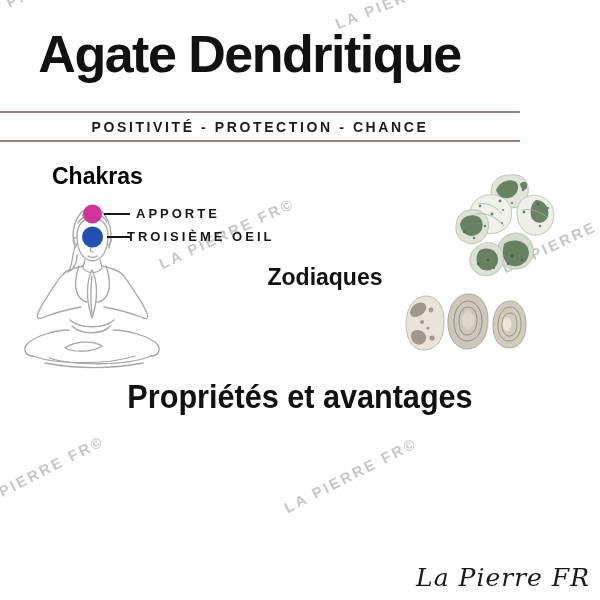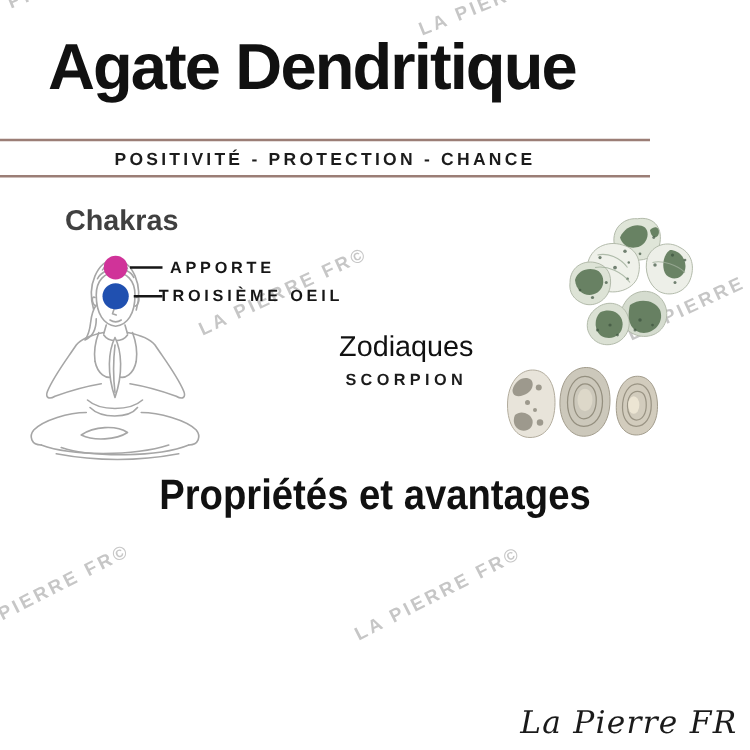--- a/index.html
+++ b/index.html
@@ -26,35 +26,35 @@
     position:absolute; top:24px; left:0; width:499px; text-align:center;
     font-size:52px; font-weight:bold; letter-spacing:-1.5px; color:#111;
   }
   .tagline {
     position:absolute; top:111px; left:0; width:520px; text-align:center;
     border-top:2px solid #9b7e76; border-bottom:2px solid #9b7e76;
     padding:6px 0 5px; font-size:14px; font-weight:bold; letter-spacing:2.6px;
     color:#1c1c1c;
   }
   .chakras-heading {
-    position:absolute; left:52px; top:163px; font-size:23px; font-weight:bold; color:#404040;
+    position:absolute; left:52px; top:163px; font-size:23px; font-weight:bold; color:#000000;
   }
   .figure-wrap { position:absolute; left:15px; top:196px; width:158px; height:180px; }
   .callout-line { position:absolute; height:2px; background:#161616; }
   .line-crown   { left:104px; top:213px; width:26px; }
   .line-eye     { left:107px; top:236px; width:23px; }
   .callout-label {
     position:absolute; font-size:13px; font-weight:bold; letter-spacing:3px; color:#161616;
     white-space:nowrap;
   }
   .label-crown { left:136px; top:206px; }
   .label-eye   { left:127px; top:229px; }
 
   .zodiac-block { position:absolute; left:245px; top:264px; width:160px; text-align:center; }
-  .zodiac-heading { font-size:23px; font-weight:normal; color:#111; }
+  .zodiac-heading { font-size:23px; font-weight:bold; color:#111; }
   .zodiac-sign { margin-top:5px; font-size:13px; font-weight:bold; letter-spacing:3.5px; color:#1c1c1c; }
 
   .stones-green { position:absolute; left:452px; top:168px; width:120px; height:112px; }
   .stones-grey  { position:absolute; left:398px; top:288px; width:135px; height:70px; }
 
   .props-heading {
     position:absolute; top:377px; left:0; width:600px; text-align:center;
     font-size:34px; font-weight:bold; color:#111; transform:scaleX(.9);
   }
   .props-text {
@@ -137,21 +137,20 @@
     </svg>
   </div>
 
   <div class="callout-line line-crown"></div>
   <div class="callout-line line-eye"></div>
   <span class="callout-label label-crown">APPORTE</span>
   <span class="callout-label label-eye">TROISIÈME OEIL</span>
 
   <div class="zodiac-block">
     <div class="zodiac-heading">Zodiaques</div>
-    <div class="zodiac-sign">SCORPION</div>
   </div>
 
   <div class="stones-green">
     <svg viewBox="0 0 120 112" width="120" height="112">
       <g stroke="#b3bbab" stroke-width="0.8">
         <path d="M40,30 C36,16 46,6 58,7 C70,5 78,13 76,26 C75,36 66,41 55,40 C46,40 42,37 40,30 Z" fill="#dfe5d8"></path>
         <path d="M18,44 C20,30 34,24 46,28 C58,31 62,42 58,54 C54,64 40,68 30,64 C20,60 16,53 18,44 Z" fill="#eff1ea"></path>
         <path d="M4,58 C4,46 14,40 24,42 C34,44 38,52 36,62 C34,72 24,78 15,75 C7,72 3,66 4,58 Z" fill="#dde3d6"></path>
         <path d="M66,38 C70,28 82,24 92,30 C102,35 104,46 100,56 C96,66 84,70 75,65 C67,60 63,48 66,38 Z" fill="#edefe8"></path>
         <path d="M48,74 C54,64 68,62 76,70 C84,78 83,92 74,98 C65,104 52,101 47,92 C44,86 44,80 48,74 Z" fill="#d5dccf"></path>

